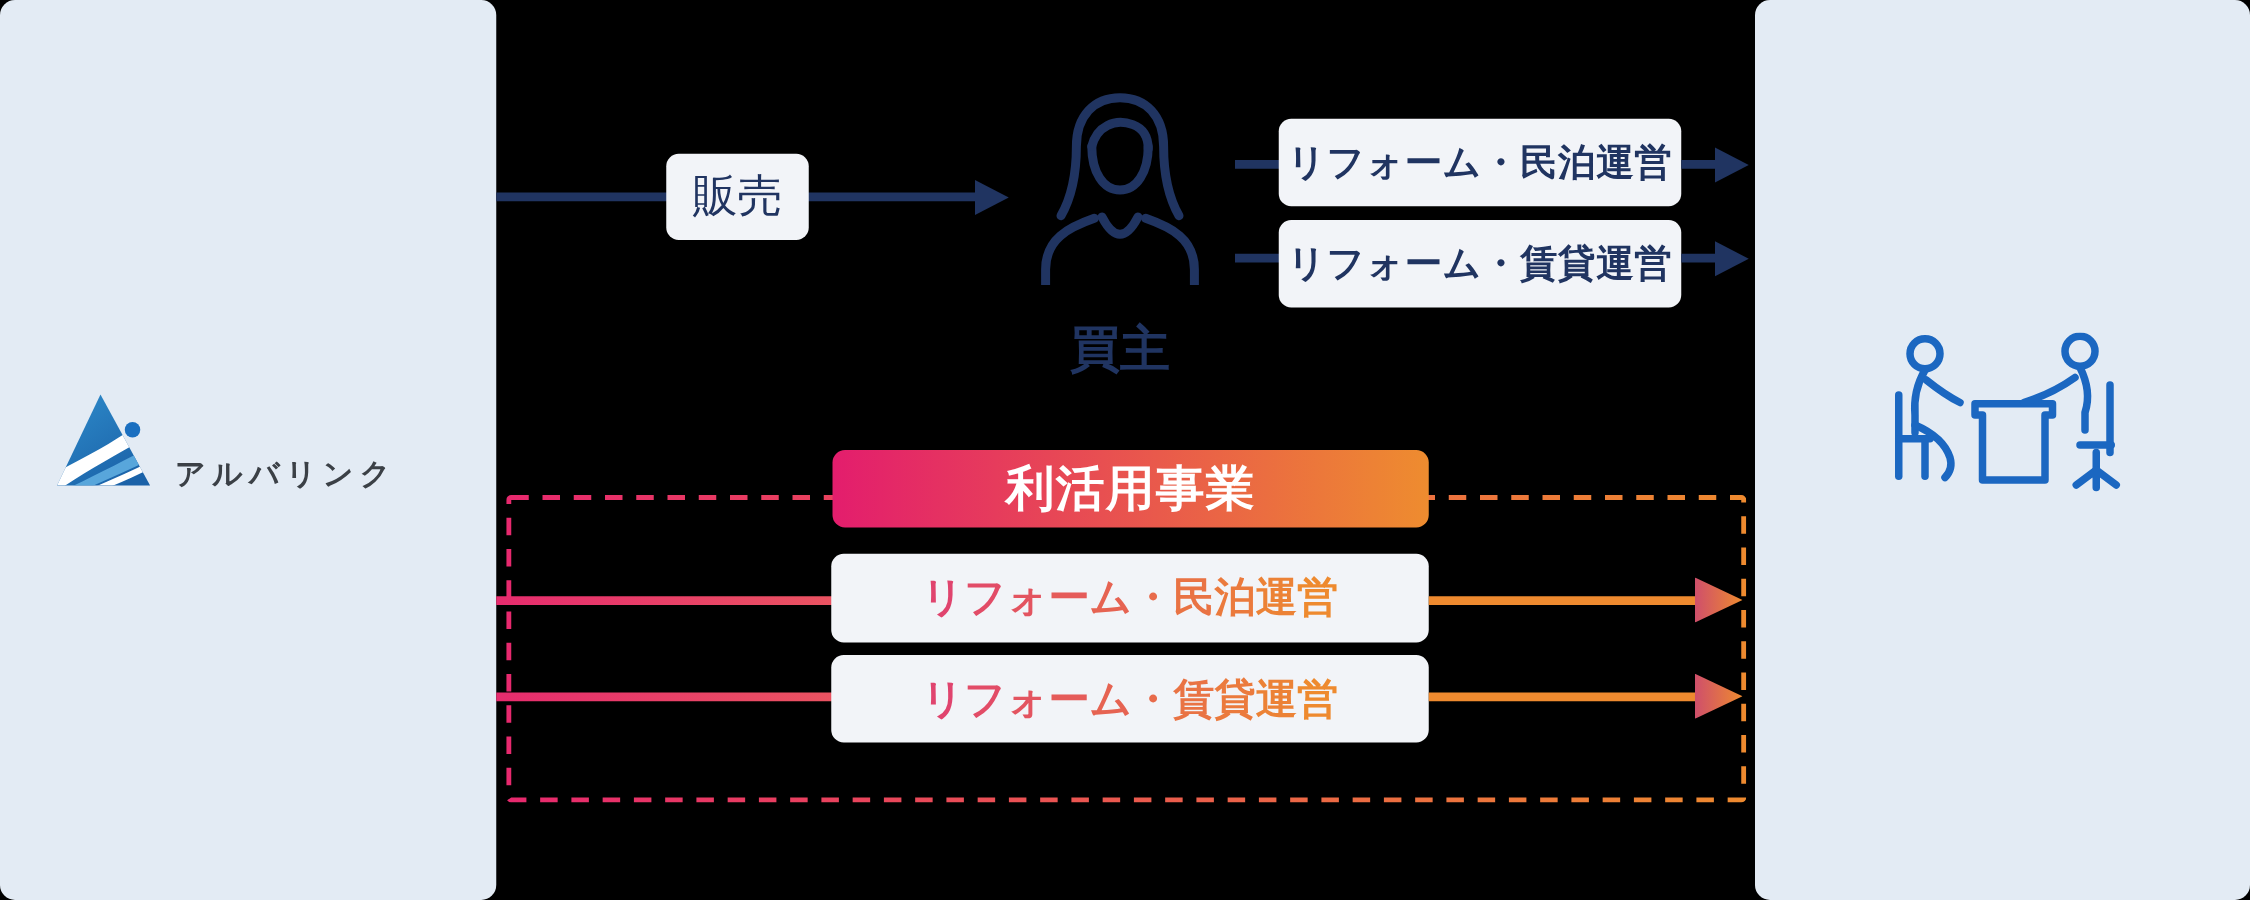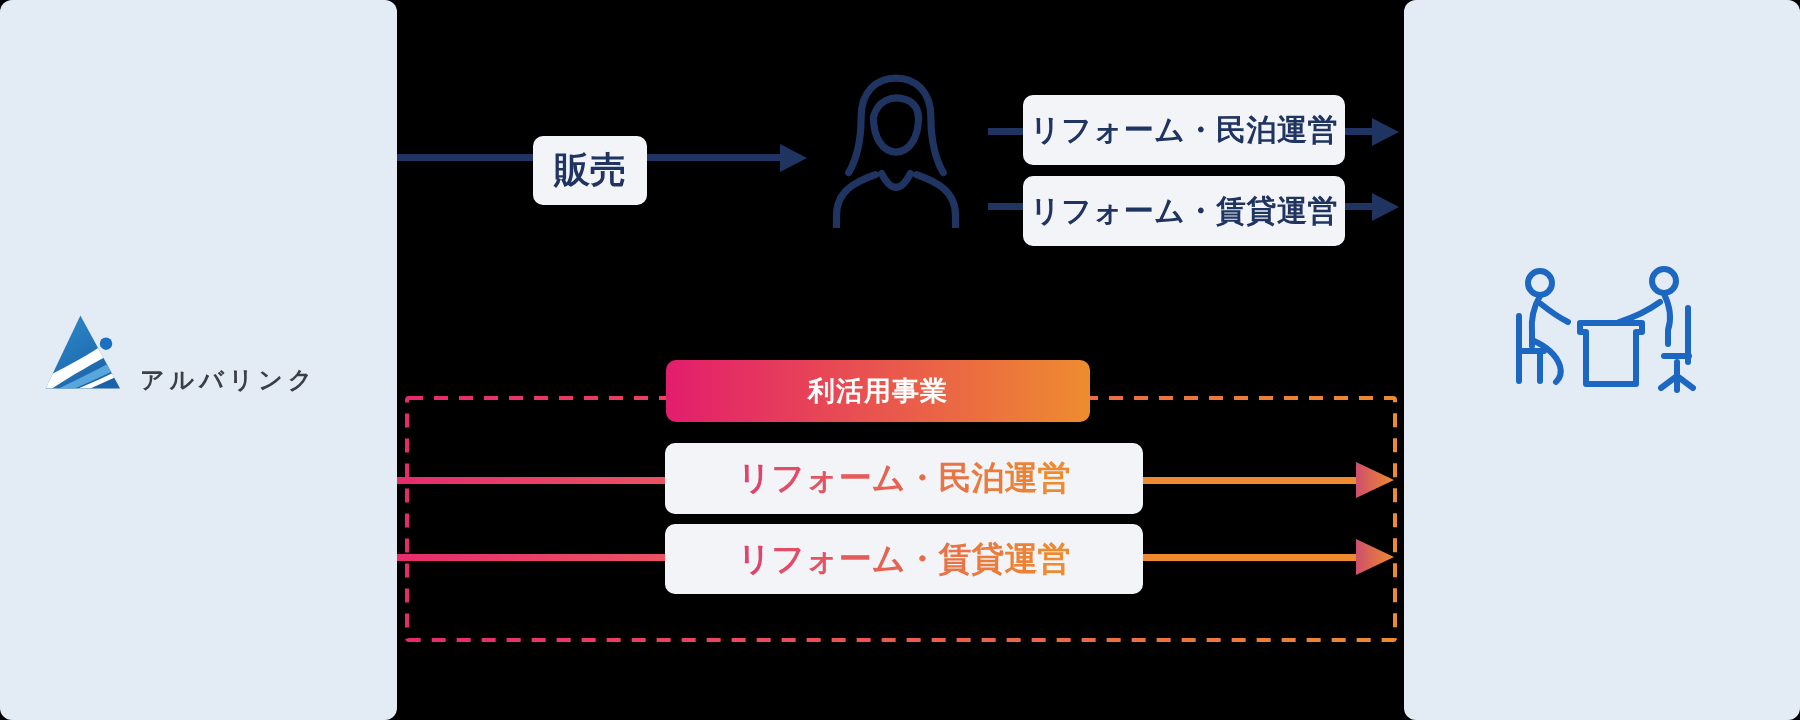--- a/index.html
+++ b/index.html
@@ -18,30 +18,30 @@
   .logo-jp{font-size:24px;font-weight:bold;letter-spacing:5px;line-height:1;}
   .logo-en{font-size:47px;font-weight:bold;letter-spacing:1px;line-height:1.05;}
 
   
   .card{position:absolute;background:#f2f4f8;border-radius:10px;display:flex;align-items:center;justify-content:center;}
   .navy-text{color:#203461;}
   .line{position:absolute;height:7px;}
   .navy-line{background:#203461;}
   .arrowhead-navy{position:absolute;width:0;height:0;border-top:14px solid transparent;border-bottom:14px solid transparent;border-left:27px solid #203461;}
 
-  .sale-box{left:533px;top:123px;width:114px;height:69px;font-size:36px;font-weight:bold;margin-top:13px;}
+  .sale-box{left:533px;top:123px;width:114px;height:69px;font-size:36px;font-weight:normal;}
   .top-box{left:1023px;width:322px;height:70px;font-size:30px;font-weight:bold;letter-spacing:0.5px;}
 
   .buyer-label{position:absolute;left:828px;top:252px;width:136px;text-align:center;font-size:40px;font-weight:bold;}
 
   
-  .header-box{position:absolute;left:666px;top:360px;width:424px;height:62px;border-radius:10px;
+  .header-box{position:absolute;left:666px;top:360px;width:477px;height:62px;border-radius:10px;
     background:linear-gradient(90deg,#e31d6d,#ee8c2f);
     display:flex;align-items:center;justify-content:center;
-    color:#ffffff;font-size:27px;font-weight:bold;letter-spacing:1px;}
+    color:#ffffff;font-size:39px;font-weight:bold;letter-spacing:1px;}
   .bottom-box{left:665px;width:478px;font-size:33px;font-weight:bold;border-radius:10px;}
   .pink-line{background:linear-gradient(90deg,#e62c6e,#ea5361);}
   .orange-line{background:#ee8a2f;}
 
   .enduser-label{position:absolute;left:1404px;top:428px;width:396px;text-align:center;
     color:#1b67c1;font-size:34px;font-weight:bold;letter-spacing:1px;}
 
   .abs{position:absolute;}
 </style>
 </head>
@@ -83,20 +83,21 @@
   </div>
 
   <svg class="abs" style="left:828px;top:72px;" width="136" height="156" viewBox="0 0 132 152" fill="none" stroke="#203461" stroke-width="7" stroke-linecap="round" stroke-linejoin="round">
     <path d="M20,98 C28,84 32,66 32,44 C32,20 46,6 66,6 C86,6 100,20 100,44 C100,66 104,84 112,98"></path>
     <path d="M44,44 C44,64 53,78 66,78 C79,78 88,64 88,44"></path>
     <path d="M44,44 C48,28 62,22 76,27 C84,30 88,36 88,46"></path>
     <path d="M52,99 Q66,126 80,99"></path>
     <path d="M8,152 L8,140 C8,116 26,107 46,100"></path>
     <path d="M124,152 L124,140 C124,116 106,107 86,100"></path>
   </svg>
+  <div class="buyer-label navy-text">買主</div>
 
   <div class="line navy-line" style="left:988px;top:128px;width:36px;"></div>
   <div class="line navy-line" style="left:988px;top:203px;width:36px;"></div>
 
   <div class="card top-box navy-text" style="top:95px;">
     <span>リフォーム・民泊運営</span>
   </div>
   <div class="card top-box navy-text" style="top:176px;">
     <span>リフォーム・賃貸運営</span>
   </div>

